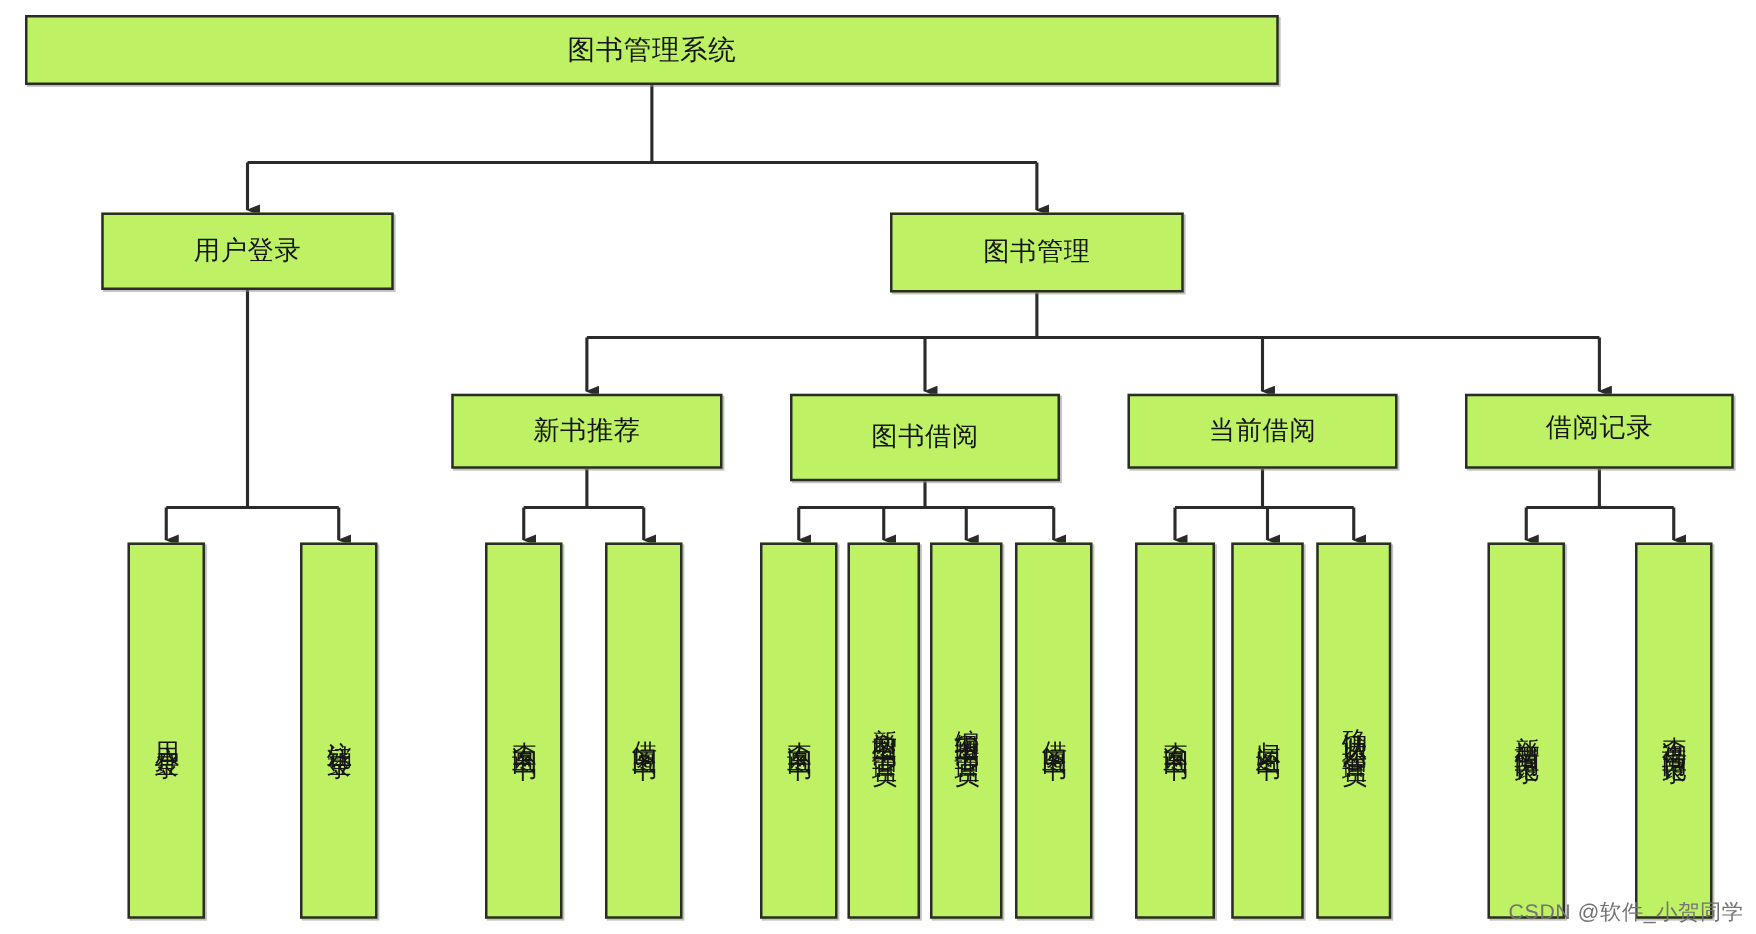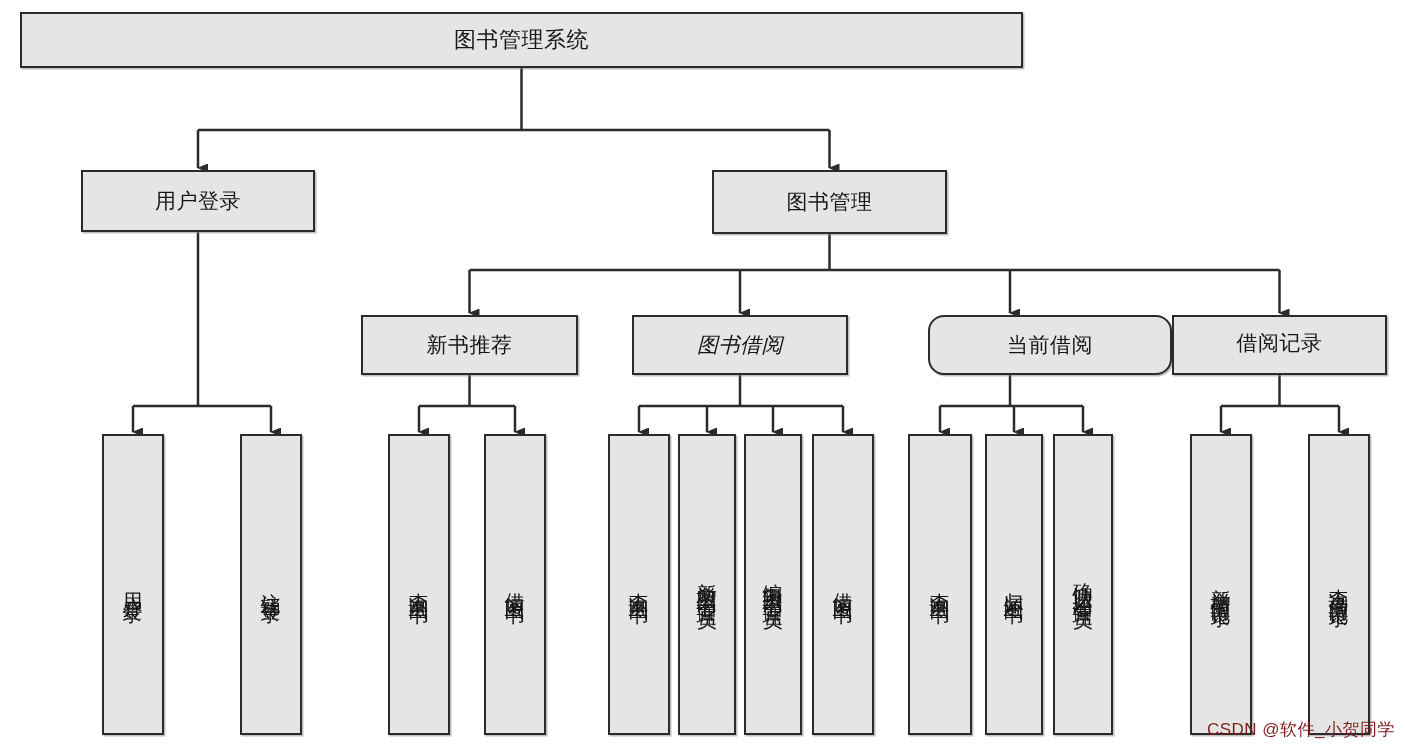--- a/index.html
+++ b/index.html
@@ -29,21 +29,21 @@
     left: 0;
     top: 0;
     width: 1405px;
     height: 747px;
     pointer-events: none;
   }
 
   .node {
     position: absolute;
     box-sizing: border-box;
-    background: #e5e5e5;
+    background: #bef264;
     border: 2px solid #2b2b2b;
     display: flex;
     align-items: center;
     justify-content: center;
     box-shadow: 1.5px 1.5px 0 rgba(140,140,140,0.55);
   }
 
   .node-label {
     font-size: 21px;
     line-height: 1.18;
@@ -64,21 +64,21 @@
 
   .node.root .node-label { font-size: 22px; }
   .node.level1 .node-label { font-size: 21px; }
   .node.level2 .node-label { font-size: 21px; }
 
   #watermark {
     position: absolute;
     right: 10px;
     bottom: 6px;
     font-size: 17px;
-    color: #7f1d1d;
+    color: #737373;
     letter-spacing: 0.5px;
     white-space: nowrap;
     user-select: none;
   }
 </style>
 </head>
 <body>
 
 <div id="diagram-canvas">
   <svg id="connector-layer" viewBox="0 0 1405 747" xmlns="http://www.w3.org/2000/svg">
@@ -130,24 +130,24 @@
       </div>
       <div class="node level1" style="left: 81px; top: 170px; width: 234px; height: 62px;">
         <span class="node-label">用户登录</span>
       </div>
       <div class="node level1" style="left: 712px; top: 170px; width: 235px; height: 64px;">
         <span class="node-label">图书管理</span>
       </div>
       <div class="node level2" style="left: 361px; top: 315px; width: 217px; height: 60px;">
         <span class="node-label">新书推荐</span>
       </div>
-      <div class="node level2" style="left: 632px; top: 315px; width: 216px; height: 60px; font-style: italic;">
+      <div class="node level2" style="left: 632px; top: 315px; width: 216px; height: 70px;">
         <span class="node-label">图书借阅</span>
       </div>
-      <div class="node level2" style="left: 928px; top: 315px; width: 244px; height: 60px; border-radius: 16px;">
+      <div class="node level2" style="left: 902px; top: 315px; width: 216px; height: 60px;">
         <span class="node-label">当前借阅</span>
       </div>
       <div class="node level2" style="left: 1172px; top: 315px; width: 215px; height: 60px; font-family: Liberation Mono, monospace;">
         <span class="node-label">借阅记录</span>
       </div>
       <div class="node leaf vertical" style="left: 102px; top: 434px; width: 62px; height: 301px;">
         <span class="node-label">用户登录</span>
       </div>
       <div class="node leaf vertical" style="left: 240px; top: 434px; width: 62px; height: 301px;">
         <span class="node-label">注销登录</span>

